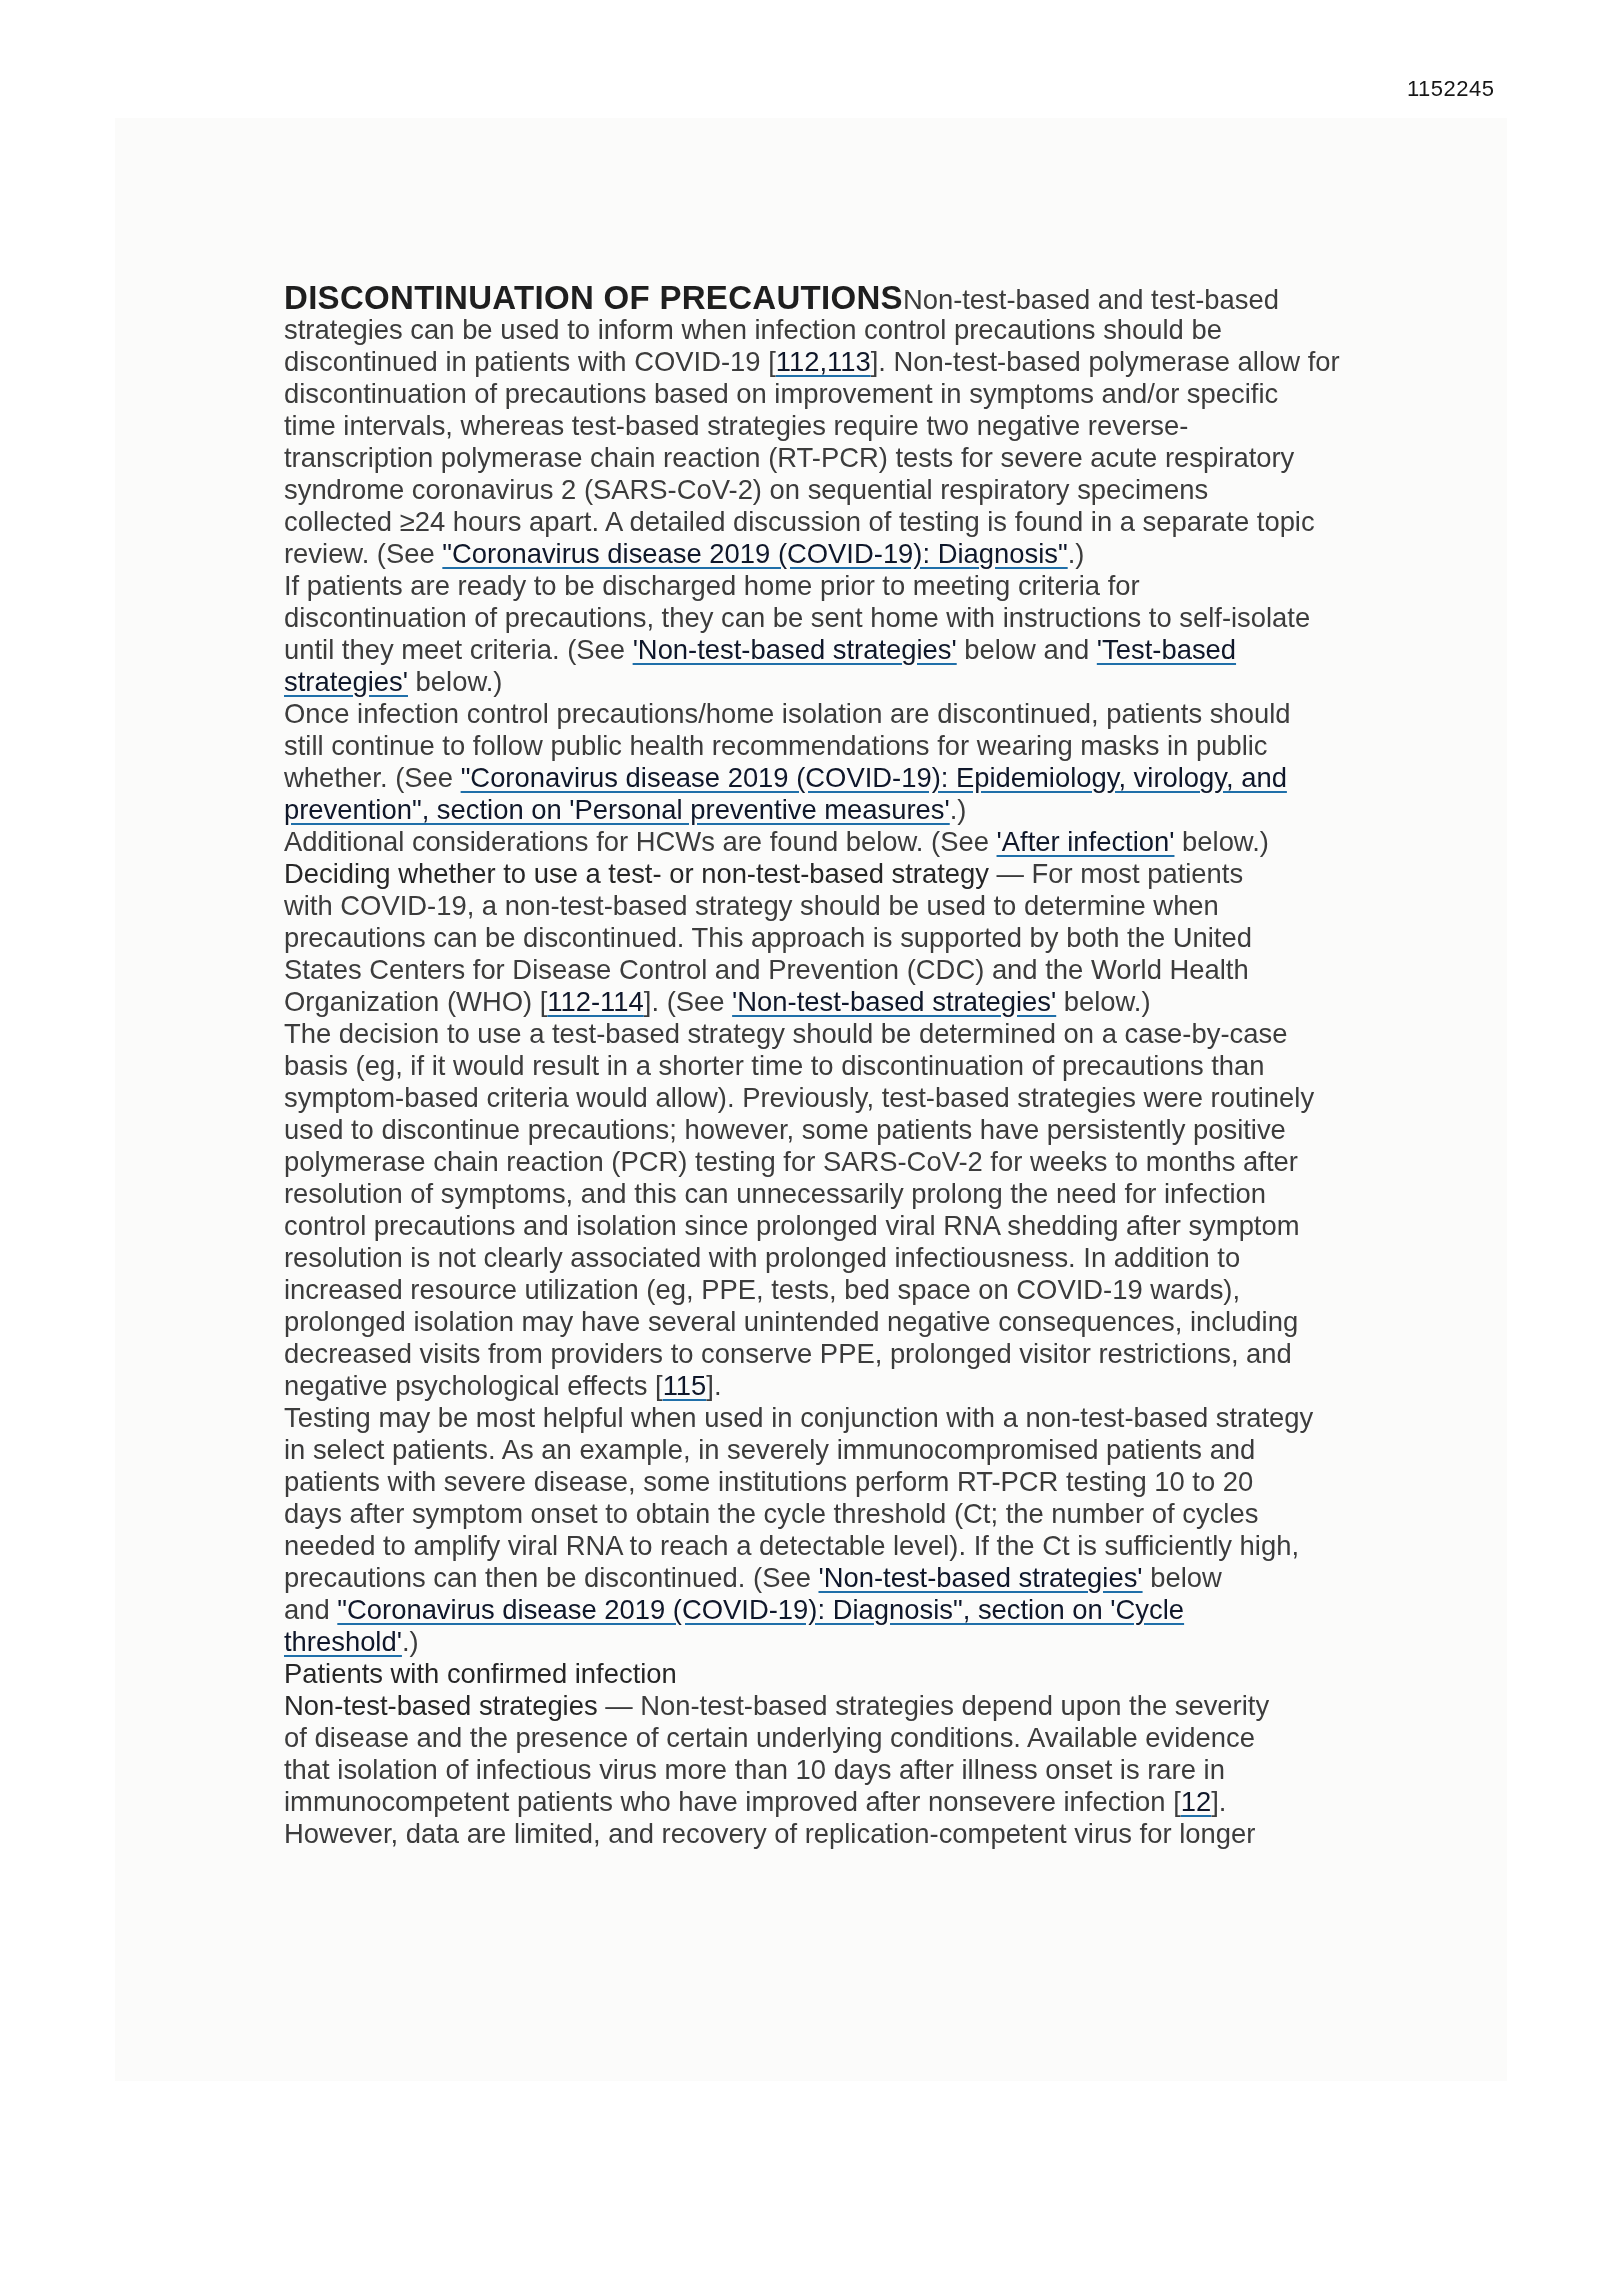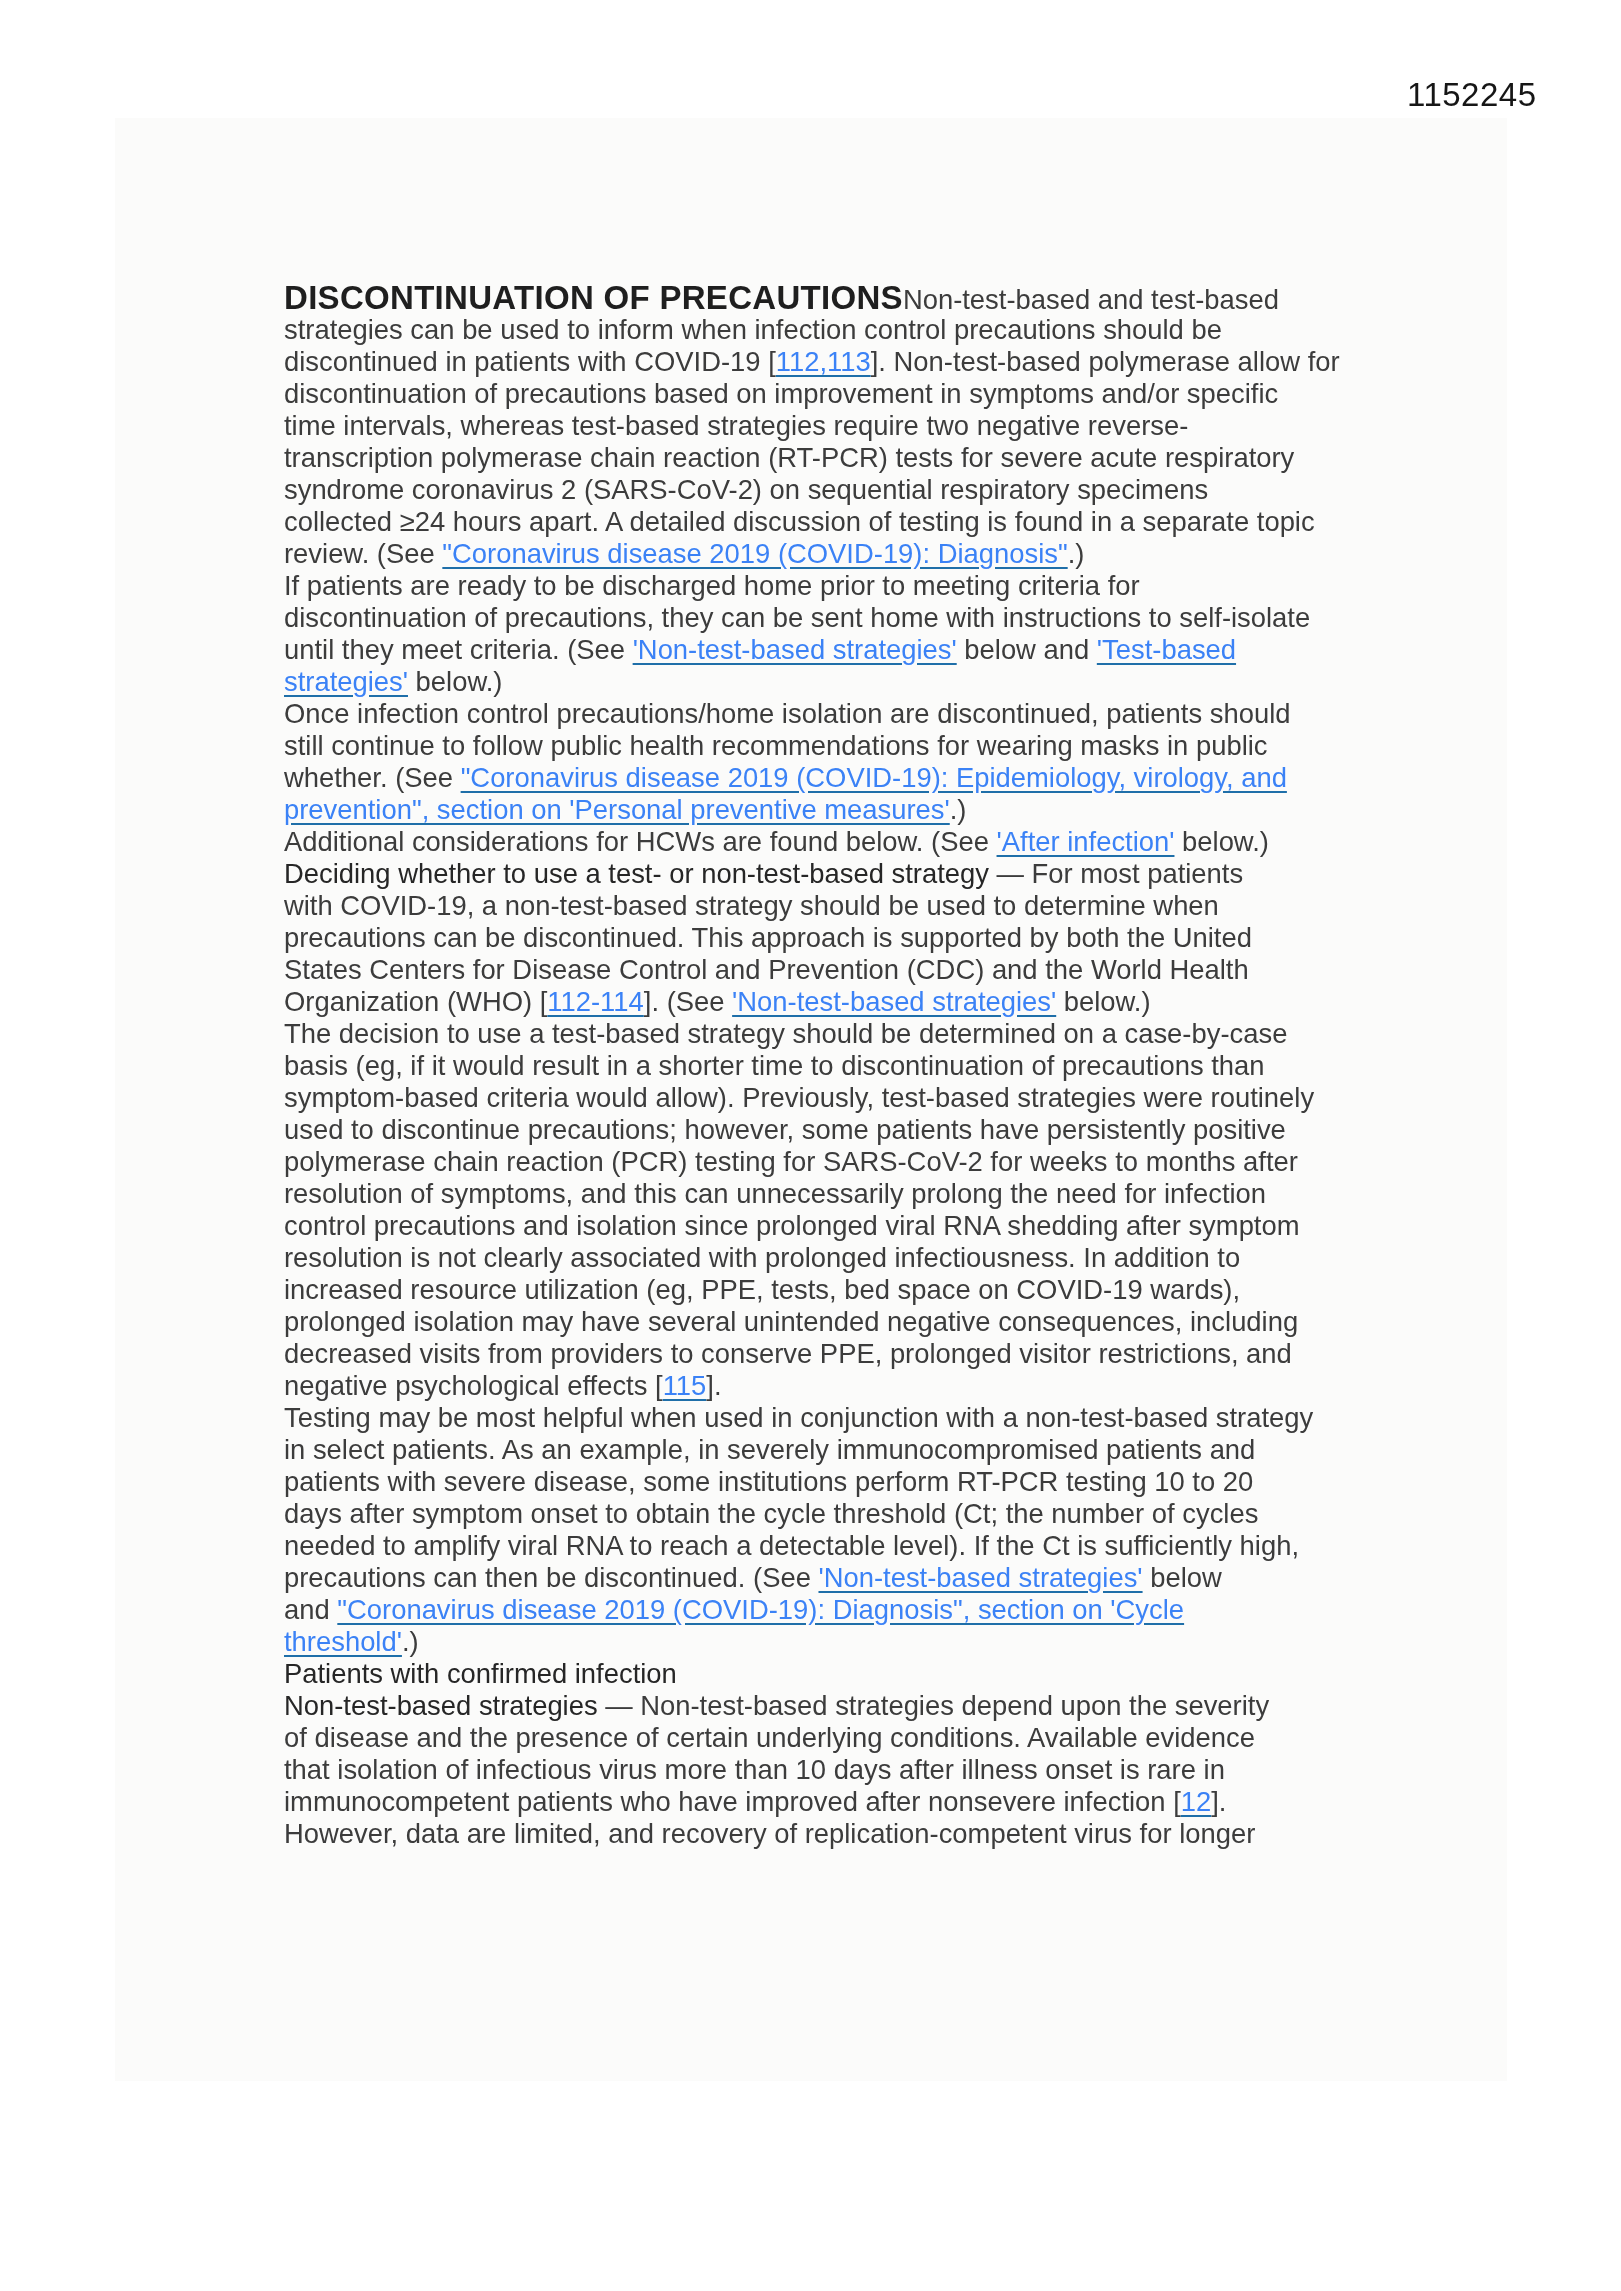--- a/index.html
+++ b/index.html
@@ -16,21 +16,21 @@
     left: 115px;
     top: 118px;
     width: 1392px;
     height: 1963px;
     background: #fbfbfa;
   }
   .page-number {
     position: absolute;
     left: 1407px;
     top: 76px;
-    font-size: 33px;
+    font-size: 22px;
     color: #161616;
     letter-spacing: 0.5px;
   }
   .text-block {
     position: absolute;
     left: 284px;
     top: 282px;
     width: 1108px;
     font-size: 27.4px;
     line-height: 32px;
@@ -43,21 +43,21 @@
   .run-normal { color: #3c3c3c; }
   .run-bold { font-weight: normal; color: #262626; }
   .run-heading {
     font-weight: bold;
     font-size: 33px;
     color: #1f1f1f;
     letter-spacing: 0.3px;
     margin-top: 24px;
   }
   .run-link {
-    color: #3b82f6;
+    color: #0f172a;
     text-decoration: underline;
     text-decoration-color: #1f6fa9;
     text-underline-offset: 3.9px;
     cursor: pointer;
   }
 </style>
 </head>
 <body>
 
 <div class="canvas">

